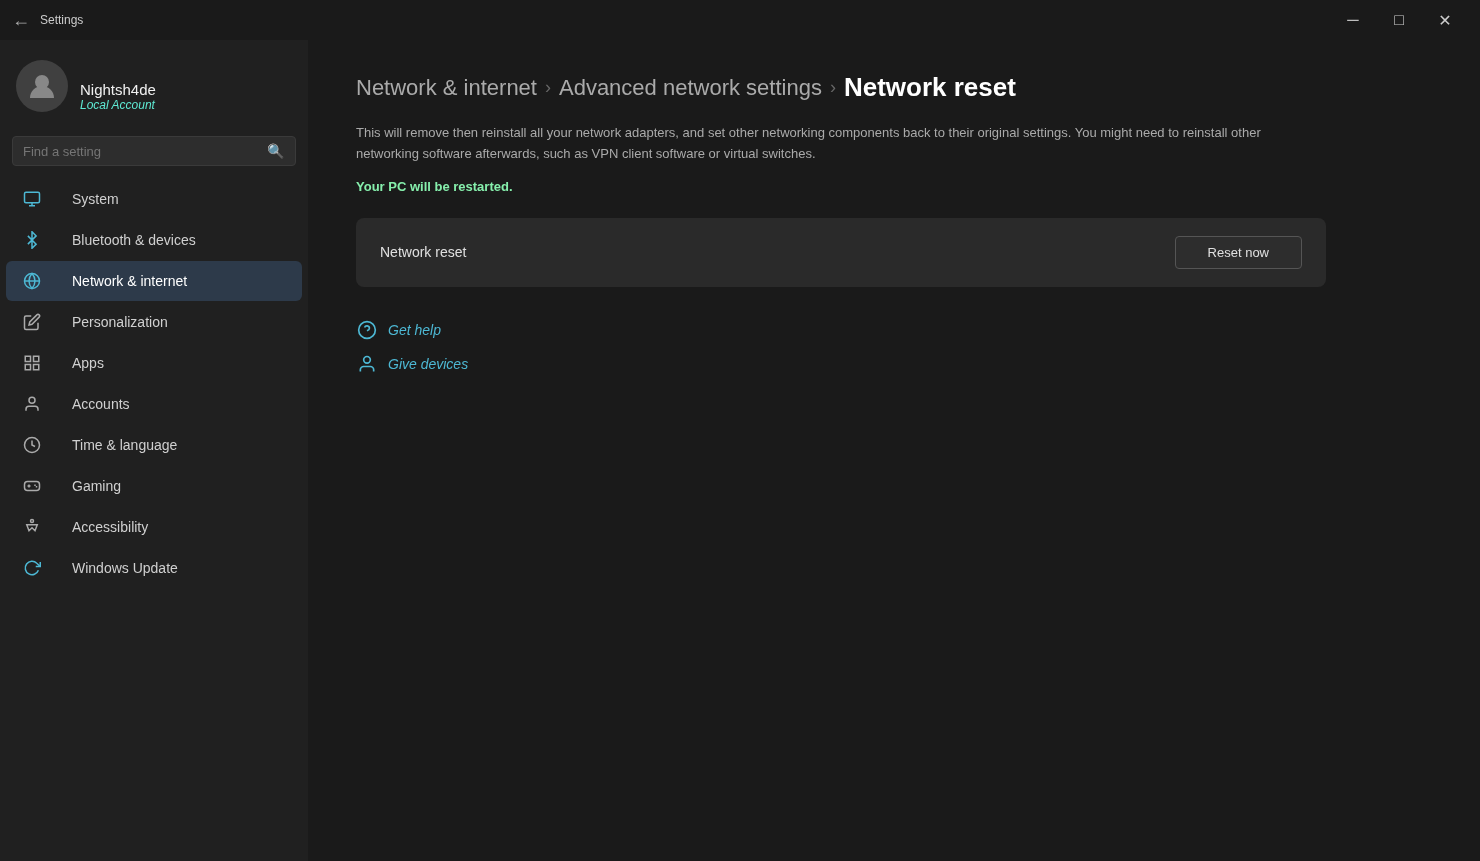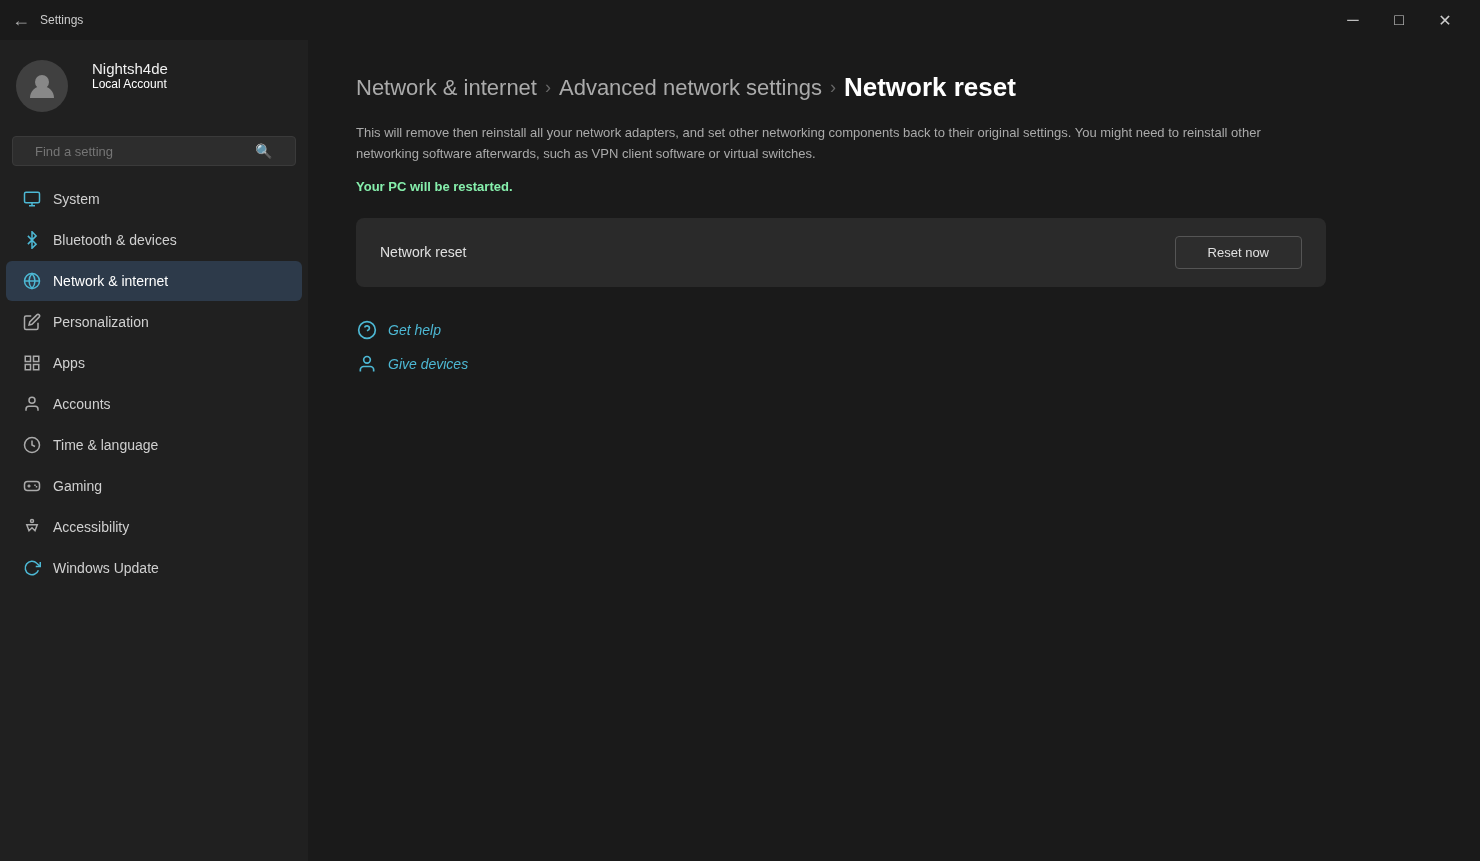--- a/index.html
+++ b/index.html
@@ -57,23 +57,23 @@
       width: 308px;
       background: #202020;
       display: flex;
       flex-direction: column;
       flex-shrink: 0;
       padding-top: 0;
       overflow-y: auto;
     }
     .sidebar-user {
       display: flex;
-      align-items: flex-start;
+      align-items: flex-end;
       padding: 20px 16px 20px 16px;
-      gap: 24px;
+      gap: 12px;
     }
     .user-avatar {
       width: 52px;
       height: 52px;
       background: #404040;
       border-radius: 50%;
       display: flex;
       align-items: center;
       justify-content: center;
       flex-shrink: 0;
@@ -86,51 +86,52 @@
       display: flex;
       flex-direction: column;
     }
     .user-name {
       font-size: 15px;
       font-weight: 500;
       color: #f0f0f0;
     }
     .user-type {
       font-size: 12px;
-      color: #ffffff;
+      color: #5eead4;
+      font-style: italic;
     }
     .search-container {
       padding: 4px 12px 12px 12px;
     }
     .search-box {
       display: flex;
       align-items: center;
       background: #2d2d2d;
       border: 1px solid #3a3a3a;
       border-radius: 4px;
-      padding: 6px 22px;
+      padding: 6px 10px;
       gap: 8px;
     }
     .search-input {
       background: transparent;
       border: none;
       outline: none;
       color: #bbb;
       font-size: 13px;
       flex: 1;
     }
     .search-icon {
       color: #888;
       font-size: 14px;
     }
     .nav-item {
       display: flex;
       align-items: center;
       padding: 10px 16px;
-      gap: 11px;
+      gap: 30px;
       cursor: pointer;
       border-radius: 6px;
       margin: 1px 6px;
       color: #d0d0d0;
       font-size: 14px;
     }
     .nav-item.active {
       background: #2d3a4a;
       color: #fff;
     }

